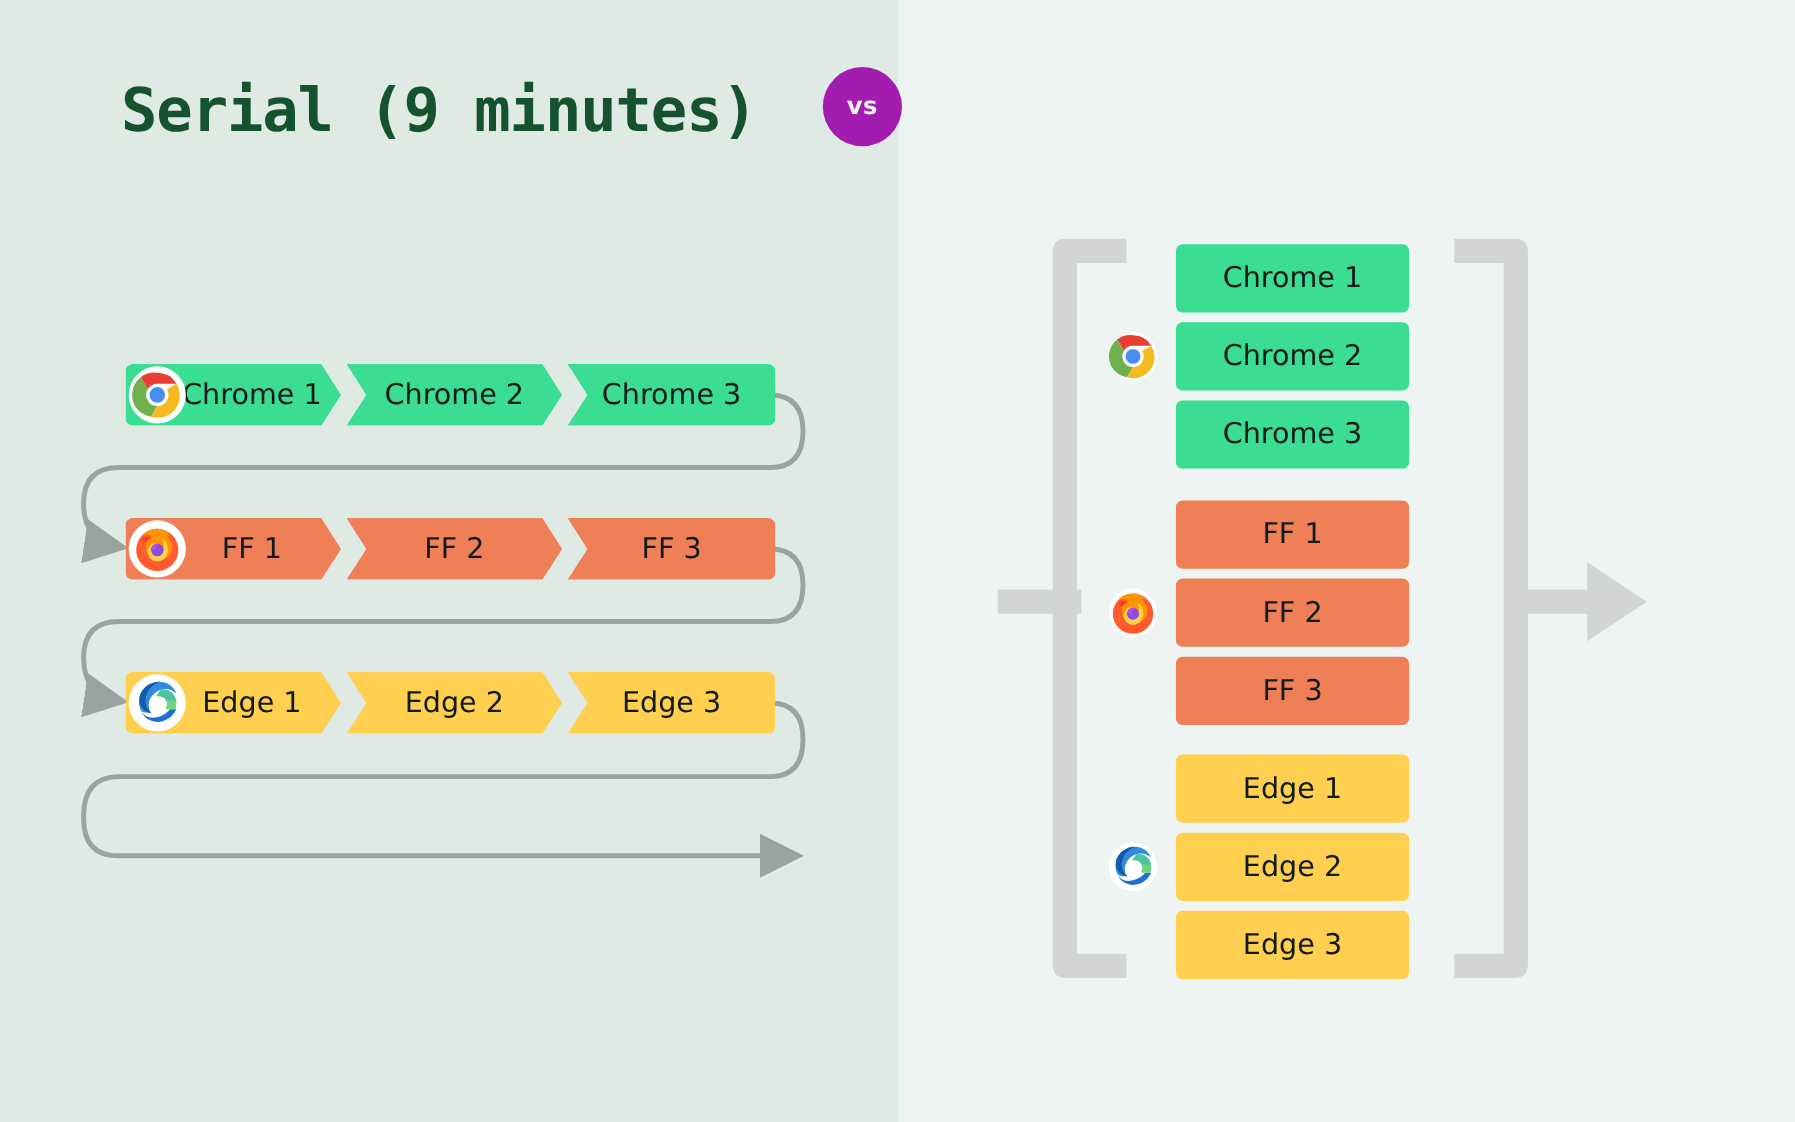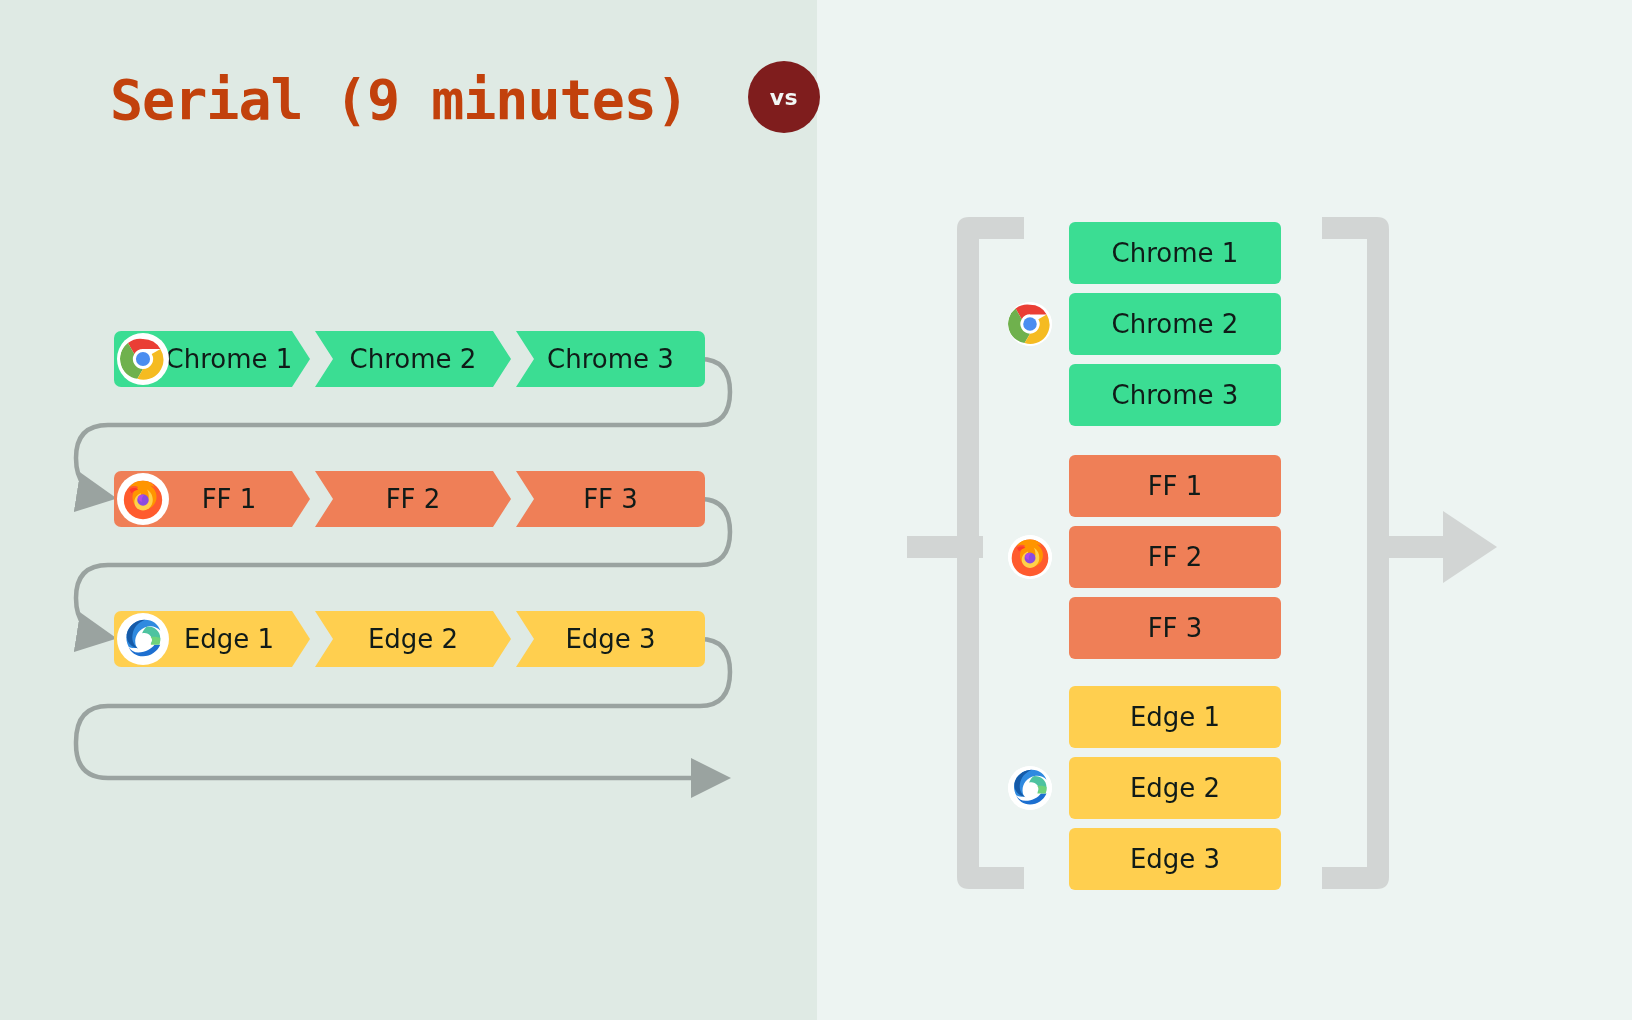--- a/index.html
+++ b/index.html
@@ -15,29 +15,29 @@
   .bg-left{position:absolute;left:0;top:0;width:817px;height:1020px;background:#dfeae4;}
   .bg-right{position:absolute;left:817px;top:0;width:815px;height:1020px;background:#edf4f2;}
 
   
   .title{
     position:absolute;
     font-family:"DejaVu Sans Mono","Liberation Mono",monospace;
     font-weight:700;
     font-size:55px;
     letter-spacing:-1px;
-    color:#c2410c;
+    color:#14532d;
     white-space:nowrap;
   }
   #title-serial{left:110px;top:68px;}
   #title-parallel{left:888px;top:68px;}
 
   .vs-badge{
     position:absolute;left:748px;top:61px;width:72px;height:72px;
-    border-radius:50%;background:#7f1d1d;
+    border-radius:50%;background:#a21caf;
     display:flex;align-items:center;justify-content:center;
     color:#f2f7f5;font-size:22px;font-weight:700;
     font-family:"DejaVu Sans","Liberation Sans",sans-serif;
     letter-spacing:.5px;
     z-index:40;
   }
 
   
   #serial{position:absolute;left:0;top:0;width:817px;height:1020px;}
 

